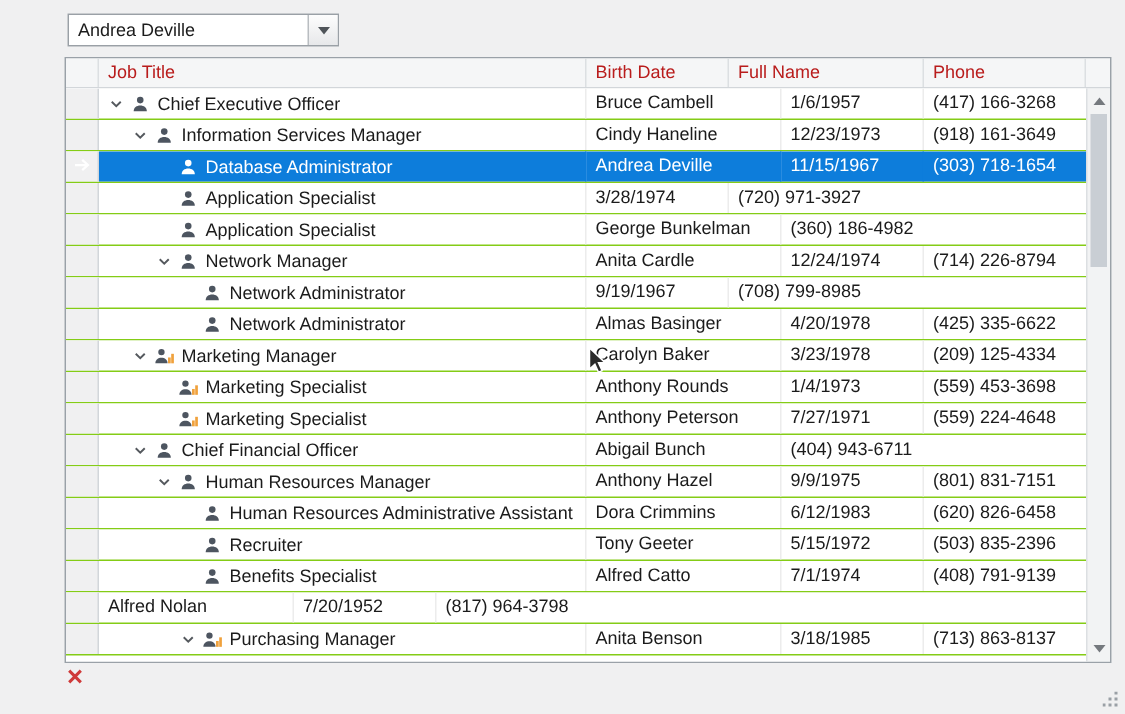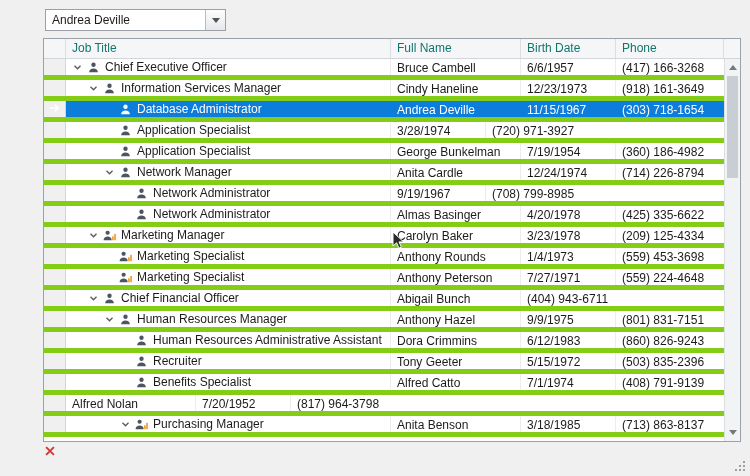--- a/index.html
+++ b/index.html
@@ -18,31 +18,31 @@
   .combo { position:absolute; left:30px; top:9px; width:181px; height:22px;
     background:#fff; border:1px solid #9aa0a6; display:flex; }
   .combo-text { flex:1; padding:3px 6px; line-height:15px; white-space:nowrap; overflow:hidden; }
   .combo-btn { width:20px; border-left:1px solid #b9bdc1;
     background:linear-gradient(#fdfdfd,#e7e8ea); display:flex; align-items:center; justify-content:center; cursor:default; }
   .caret { width:0; height:0; border-left:4px solid transparent; border-right:4px solid transparent; border-top:5px solid #4f5459; }
 
   
   .grid { position:absolute; left:28px; top:38px; width:698px; height:404px;
     border:1px solid #9aa1a8; background:#fff; }
-  .ghead { display:flex; height:20px; background:#f5f6f7; border-bottom:1px solid #d2d6da; color:#0f766e; }
+  .ghead { display:flex; height:20px; background:#f5f6f7; border-bottom:1px solid #d2d6da; color:#b91c1c; }
   .hcell { padding:3px 6px; border-right:1px solid #dcdfe2; white-space:nowrap; overflow:hidden; line-height:13px; }
   .hcell.ind { width:22px; padding:0; }
   .hcell.job { width:325px; }
   .hcell.name { width:130px; }
   .hcell.birth { width:95px; }
   .hcell.phone { width:108px; }
   .hcell.corner { flex:1; border-right:none; }
 
   .gbody { position:absolute; top:20px; left:0; right:16px; bottom:0; background:#fff; overflow:hidden; }
-  .row { display:flex; height:21px; border-bottom:5px solid #84cc16; background:#fff; }
+  .row { display:flex; height:21px; border-bottom:1px solid #84cc16; background:#fff; }
   .cell { height:100%; border-right:1px solid #ececec; padding:0 6px; line-height:19px; white-space:nowrap; overflow:hidden; }
   .cell.ind { width:22px; background:#f0f0f1; border-right:1px solid #d2d6da; padding:0;
     display:flex; align-items:center; justify-content:center; color:var(--sel); }
   .cell.job { width:325px; display:flex; align-items:center; padding:0 2px 0 4px; }
   .cell.name { width:130px; }
   .cell.birth { width:95px; }
   .cell.phone { flex:1; border-right:none; }
   .row.selected .cell { background:var(--sel); color:#fff; border-color:var(--sel); }
   .row.selected .cell.ind { background:#f0f0f1; border-right-color:#d2d6da; }
   .indent { display:inline-block; height:1px; flex:none; }
@@ -74,22 +74,22 @@
     <div class="combo-text">Andrea Deville</div>
     <div class="combo-btn">
       <span class="caret"></span>
     </div>
   </div>
 
   <div class="grid">
     <div class="ghead">
       <div class="hcell ind"></div>
       <div class="hcell job">Job Title</div>
+      <div class="hcell birth">Birth Date</div>
       <div class="hcell name">Full Name</div>
-      <div class="hcell birth">Birth Date</div>
       <div class="hcell phone">Phone</div>
       <div class="hcell corner"></div>
     </div>
 
     <div class="gbody" id="rows">
         <div class="row">
           <div class="cell ind"></div>
           <div class="cell job">
             <span class="indent" style="width: 0px;"></span>
             <span class="chev">
@@ -99,21 +99,21 @@
             </span>
             <span class="picon">
               <svg width="13" height="13" viewBox="0 0 16 16">
                 <circle cx="8" cy="4.6" r="2.7" fill="currentColor"></circle>
                 <path d="M2.6 13.8c0-3 2.4-4.7 5.4-4.7s5.4 1.7 5.4 4.7z" fill="currentColor"></path>
               </svg>
             </span>
             <span class="jtext">Chief Executive Officer</span>
           </div>
           <div class="cell name">Bruce Cambell</div>
-          <div class="cell birth">6/6/1957</div>
+          <div class="cell birth">1/6/1957</div>
           <div class="cell phone">(417) 166-3268</div>
         </div>
         <div class="row">
           <div class="cell ind"></div>
           <div class="cell job">
             <span class="indent" style="width: 16px;"></span>
             <span class="chev">
               <svg width="9" height="9" viewBox="0 0 9 9">
                 <path d="M1.5 2.8 L4.5 5.8 L7.5 2.8" fill="none" stroke="currentColor" stroke-width="1.3"></path>
               </svg>
@@ -174,21 +174,20 @@
             <span class="chev"></span>
             <span class="picon">
               <svg width="13" height="13" viewBox="0 0 16 16">
                 <circle cx="8" cy="4.6" r="2.7" fill="currentColor"></circle>
                 <path d="M2.6 13.8c0-3 2.4-4.7 5.4-4.7s5.4 1.7 5.4 4.7z" fill="currentColor"></path>
               </svg>
             </span>
             <span class="jtext">Application Specialist</span>
           </div>
           <div class="cell name">George Bunkelman</div>
-          <div class="cell birth">7/19/1954</div>
           <div class="cell phone">(360) 186-4982</div>
         </div>
         <div class="row">
           <div class="cell ind"></div>
           <div class="cell job">
             <span class="indent" style="width: 32px;"></span>
             <span class="chev">
               <svg width="9" height="9" viewBox="0 0 9 9">
                 <path d="M1.5 2.8 L4.5 5.8 L7.5 2.8" fill="none" stroke="currentColor" stroke-width="1.3"></path>
               </svg>
@@ -348,21 +347,21 @@
             <span class="picon">
               <svg width="13" height="13" viewBox="0 0 16 16">
                 <circle cx="8" cy="4.6" r="2.7" fill="currentColor"></circle>
                 <path d="M2.6 13.8c0-3 2.4-4.7 5.4-4.7s5.4 1.7 5.4 4.7z" fill="currentColor"></path>
               </svg>
             </span>
             <span class="jtext">Human Resources Administrative Assistant</span>
           </div>
           <div class="cell name">Dora Crimmins</div>
           <div class="cell birth">6/12/1983</div>
-          <div class="cell phone">(860) 826-9243</div>
+          <div class="cell phone">(620) 826-6458</div>
         </div>
         <div class="row">
           <div class="cell ind"></div>
           <div class="cell job">
             <span class="indent" style="width: 48px;"></span>
             <span class="chev"></span>
             <span class="picon">
               <svg width="13" height="13" viewBox="0 0 16 16">
                 <circle cx="8" cy="4.6" r="2.7" fill="currentColor"></circle>
                 <path d="M2.6 13.8c0-3 2.4-4.7 5.4-4.7s5.4 1.7 5.4 4.7z" fill="currentColor"></path>

